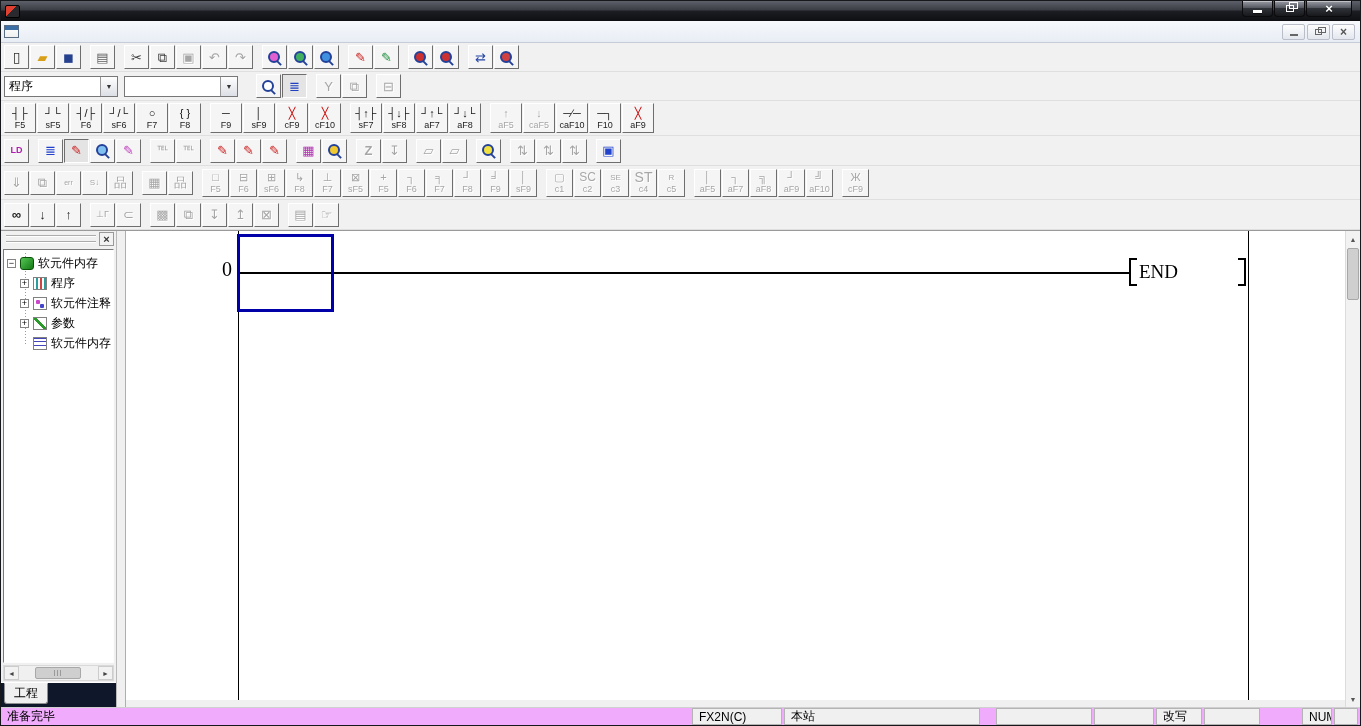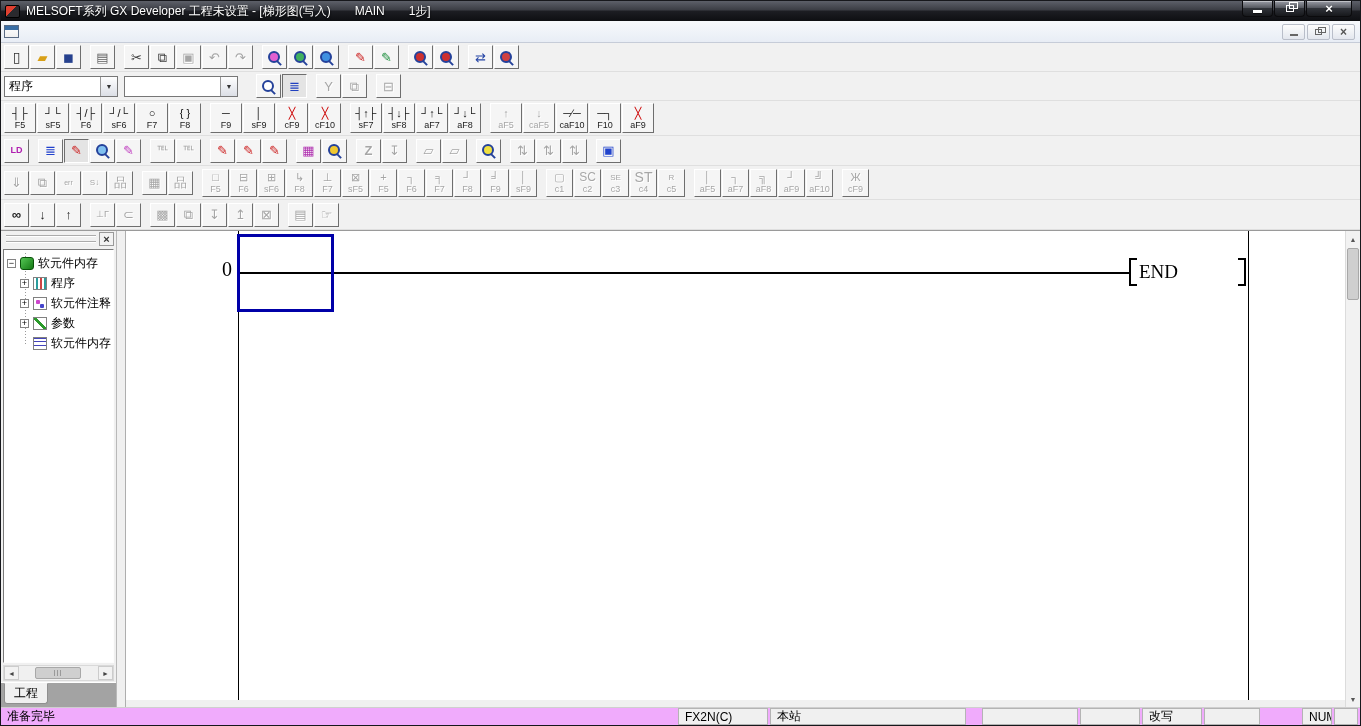--- a/index.html
+++ b/index.html
@@ -81,21 +81,21 @@
   .ic-project{background:linear-gradient(135deg,#54c654,#157a15);border:1px solid #0a520a;border-radius:3px;}
   .ic-program{background:#fff;border:1px solid #808080;background-image:linear-gradient(90deg,transparent 2px,#2a9d9d 2px 4px,transparent 4px 6px,#cc4444 6px 8px,transparent 8px 10px,#2a9d9d 10px 12px,transparent 12px);}
   .ic-comment{background:#fff;border:1px solid #808080;background-image:radial-gradient(circle at 4px 4px,#cc44cc 2px,transparent 2.5px),radial-gradient(circle at 8px 8px,#4444cc 2px,transparent 2.5px);}
   .ic-param{background:#fff;border:1px solid #808080;background-image:linear-gradient(45deg,transparent 42%,#2a9a2a 42% 58%,transparent 58%);}
   .ic-memory{background:#fff;border:1px solid #808080;background-image:repeating-linear-gradient(#4444bb 0 1px,transparent 1px 4px);background-position:0 3px;}
   .tlabel{overflow:hidden;}
   .hscroll{height:16px;flex:0 0 16px;display:flex;align-items:center;background:#f0f0f0;border:1px solid #d9d9d9;margin:1px 2px;}
   .harrow{width:15px;height:14px;display:flex;align-items:center;justify-content:center;font-size:7px;color:#444;background:#f2f2f2;border:1px solid #ccc;}
   .hthumb{width:46px;height:12px;margin-left:16px;background:#cfcfcf;border:1px solid #a8a8a8;border-radius:2px;
     background-image:repeating-linear-gradient(90deg,#9a9a9a 0 1px,transparent 1px 3px);background-size:9px 6px;background-position:center;background-repeat:no-repeat;}
-  .tabbar{height:25px;flex:0 0 25px;display:flex;align-items:flex-start;padding-left:3px;background:#a3a3a3;border-top:1px solid #fff;}
+  .tabbar{height:25px;flex:0 0 25px;display:flex;align-items:flex-start;padding-left:3px;background:#0f172a;border-top:1px solid #fff;}
   .ptab{width:44px;height:21px;background:#f0f0f0;border:1px solid #8f8f8f;border-top:1px solid #f0f0f0;border-radius:0 0 3px 3px;
     font-size:12px;display:flex;align-items:center;justify-content:center;}
 
   .splitter{width:9px;flex:0 0 9px;background:#f0f0f0;border-right:1px solid #aeaeae;}
   .editor{flex:1;background:#fff;position:relative;border-bottom:7px solid #f0f0f0;min-width:0;}
   .rail{position:absolute;top:0;bottom:0;width:1px;background:#000;}
   .rail-left{left:112px;}
   .rail-right{left:1122px;}
   .rung{position:absolute;left:112px;width:893px;top:41px;height:1.5px;background:#000;}
   .step-num{position:absolute;left:66px;width:40px;top:27px;text-align:right;font-family:"Liberation Serif",serif;font-size:20px;color:#000;}
@@ -111,33 +111,32 @@
 
   
   .statusbar{height:18px;flex:0 0 18px;display:flex;align-items:stretch;background:#f0abfc;border-top:1px solid #cfcfcf;
     font-size:12px;gap:2px;padding:0 2px;}
   .smsg{flex:1;display:flex;align-items:center;padding-left:4px;color:#000;}
   .sp{display:flex;align-items:center;padding:0 6px;border:1px solid #b4b4b4;background:#f0f0f0;white-space:nowrap;overflow:hidden;}
   .sp1{width:90px;}
   .sp2{width:196px;}
   .sp3{width:96px;margin-left:14px;}
   .sp4{width:60px;}
-  .sp5{width:60px;}
+  .sp5{width:46px;}
   .sp6{width:56px;}
   .sp7{width:30px;margin-left:40px;}
   .sp8{width:24px;}
 </style>
 </head>
 <body>
 
 <div class="window">
 
   <div class="titlebar">
     <span class="app-icon"></span>
-    <span class="title-text">MELSOFT系列 GX Developer 工程未设置 - [梯形图(写入)　　MAIN　　1步]</span>
     <div class="cap">
       <span class="cap-btn">
           <span class="g-min"></span>
         </span>
       <span class="cap-btn">
           <span class="g-restore"></span>
         </span>
       <span class="cap-btn close">
           <span class="g-close">×</span>
         </span>

